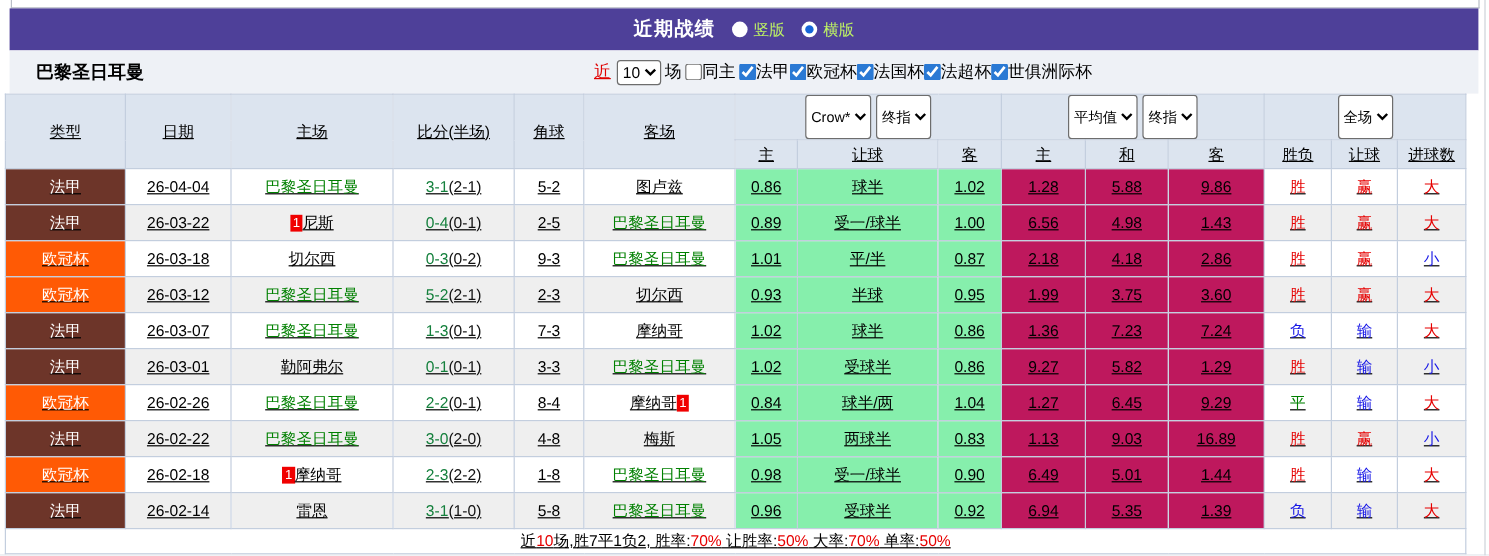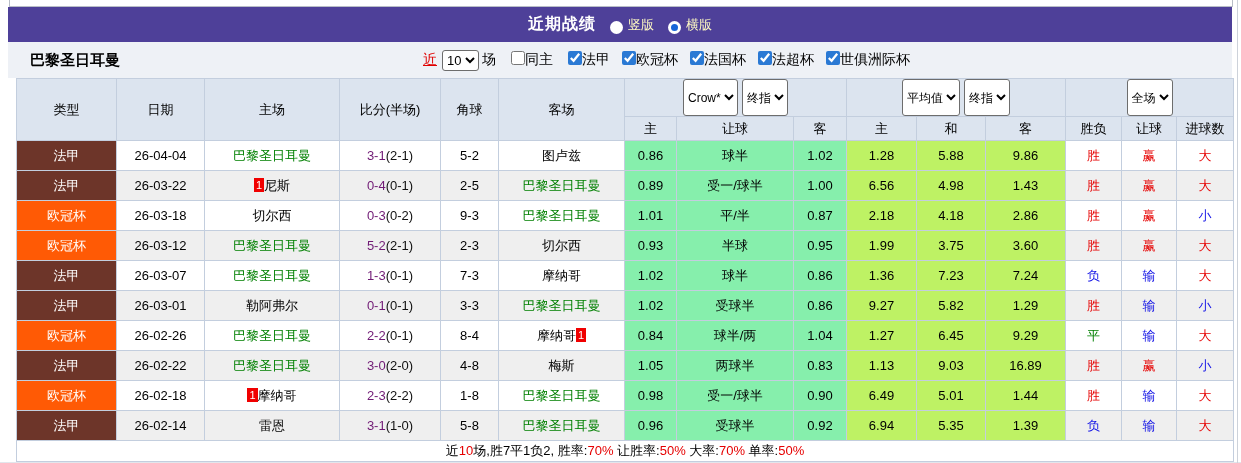--- a/index.html
+++ b/index.html
@@ -10,53 +10,53 @@
     font-family: "Liberation Sans", "DejaVu Sans", sans-serif; font-size: 13px;
   }
   .right-edge { position: absolute; top: 0; right: 3px; width: 1px; height: 463px; background: #cdd2da; }
   .top-strip { height: 7px; margin: 0 8px 0 9px; border-left: 1px solid #b9bec7; border-right: 1px solid #b9bec7; border-bottom: 1px solid #b9bec7; }
 
   .title-bar {
     margin-left: 8px; width: 1224px; height: 35px; background: #4e4099;
     display: flex; align-items: center; justify-content: center; gap: 14px;
   }
   .title { color: #fff; font-weight: bold; font-size: 16px; letter-spacing: 1px; }
-  .radio-opt { display: inline-flex; align-items: flex-end; gap: 5px; color: #fef9c3; font-size: 13px; cursor: pointer; }
+  .radio-opt { display: inline-flex; align-items: center; gap: 5px; color: #bef264; font-size: 13px; cursor: pointer; }
   .radio { width: 13px; height: 13px; border-radius: 50%; background: #fff; display: inline-block; position: relative; }
   .radio.sel::after { content: ""; position: absolute; left: 3px; top: 3px; width: 7px; height: 7px; border-radius: 50%; background: #1766d8; }
 
   .filter-bar {
     margin-left: 8px; width: 1224px; height: 36px; background: #eef1f6;
     display: flex; align-items: center;
   }
   .team { font-weight: bold; font-size: 15px; margin-left: 22px; }
   .filter-controls { margin-left: auto; margin-right: 322px; display: flex; align-items: center; gap: 3px; font-size: 14px; }
   .near-link { color: #e00000; text-decoration: underline; cursor: pointer; margin-right: 2px; }
   select { font-size: 13px; height: 21px; border: 1px solid #6d6d6d; border-radius: 3px; background: #fff; }
-  .chk-item { display: inline-flex; cursor: pointer; margin-left: 12px; }
+  .chk-item { display: inline-flex; align-items: center; cursor: pointer; }
   input[type="checkbox"] { width: 14px; height: 14px; margin: 0; accent-color: #2a79d4; }
 
-  table { border-collapse: collapse; margin-left: 16px; width: 1217px; table-layout: fixed; }
+  table { border-collapse: collapse; margin-left: 4px; width: 1217px; table-layout: fixed; text-decoration: underline; }
   th, td { border: 1px solid #c3cede; text-align: center; padding: 0 1px; overflow: hidden; white-space: nowrap; }
   thead th { background: #dce4ef; font-weight: normal; font-size: 13px; height: 24px; }
   thead .sel-row th { height: 24px; }
   thead select { height: 37px; margin: 0 2px; font-size: 12px; }
   tbody td { height: 30px; font-size: 13px; }
   tr.odd  td { background: #ffffff; }
   tr.even td { background: #efefef; }
   tbody td.c-asian { background: #86efac; }
-  tbody td.c-euro  { background: #bef264; }
+  tbody td.c-euro  { background: #be185d; }
   tbody td.type-league { background: #6d3529; color: #fff; }
   tbody td.type-cup    { background: #ff5a05; color: #fff; }
   .t-red   { color: #e60000; }
   .t-blue  { color: #1414e6; }
   .t-green { color: #008000; }
   .team-self { color: #008000; }
   .badge { display: inline-block; background: #f00000; color: #fff; font-size: 11px; line-height: 14px; padding: 0 2px; vertical-align: 1px; }
-  .score-full { color: #701a75; }
+  .score-full { color: #15803d; }
   .score-half { color: #111; }
   tfoot td { height: 21px; background: #fff; font-size: 13px; }
   .bottom-strip { height: 5px; background: #e2e6ec; margin-top: 0; }
 </style>
 </head>
 <body>
 
 <div class="right-edge"></div>
 <div class="top-strip"></div>
 

